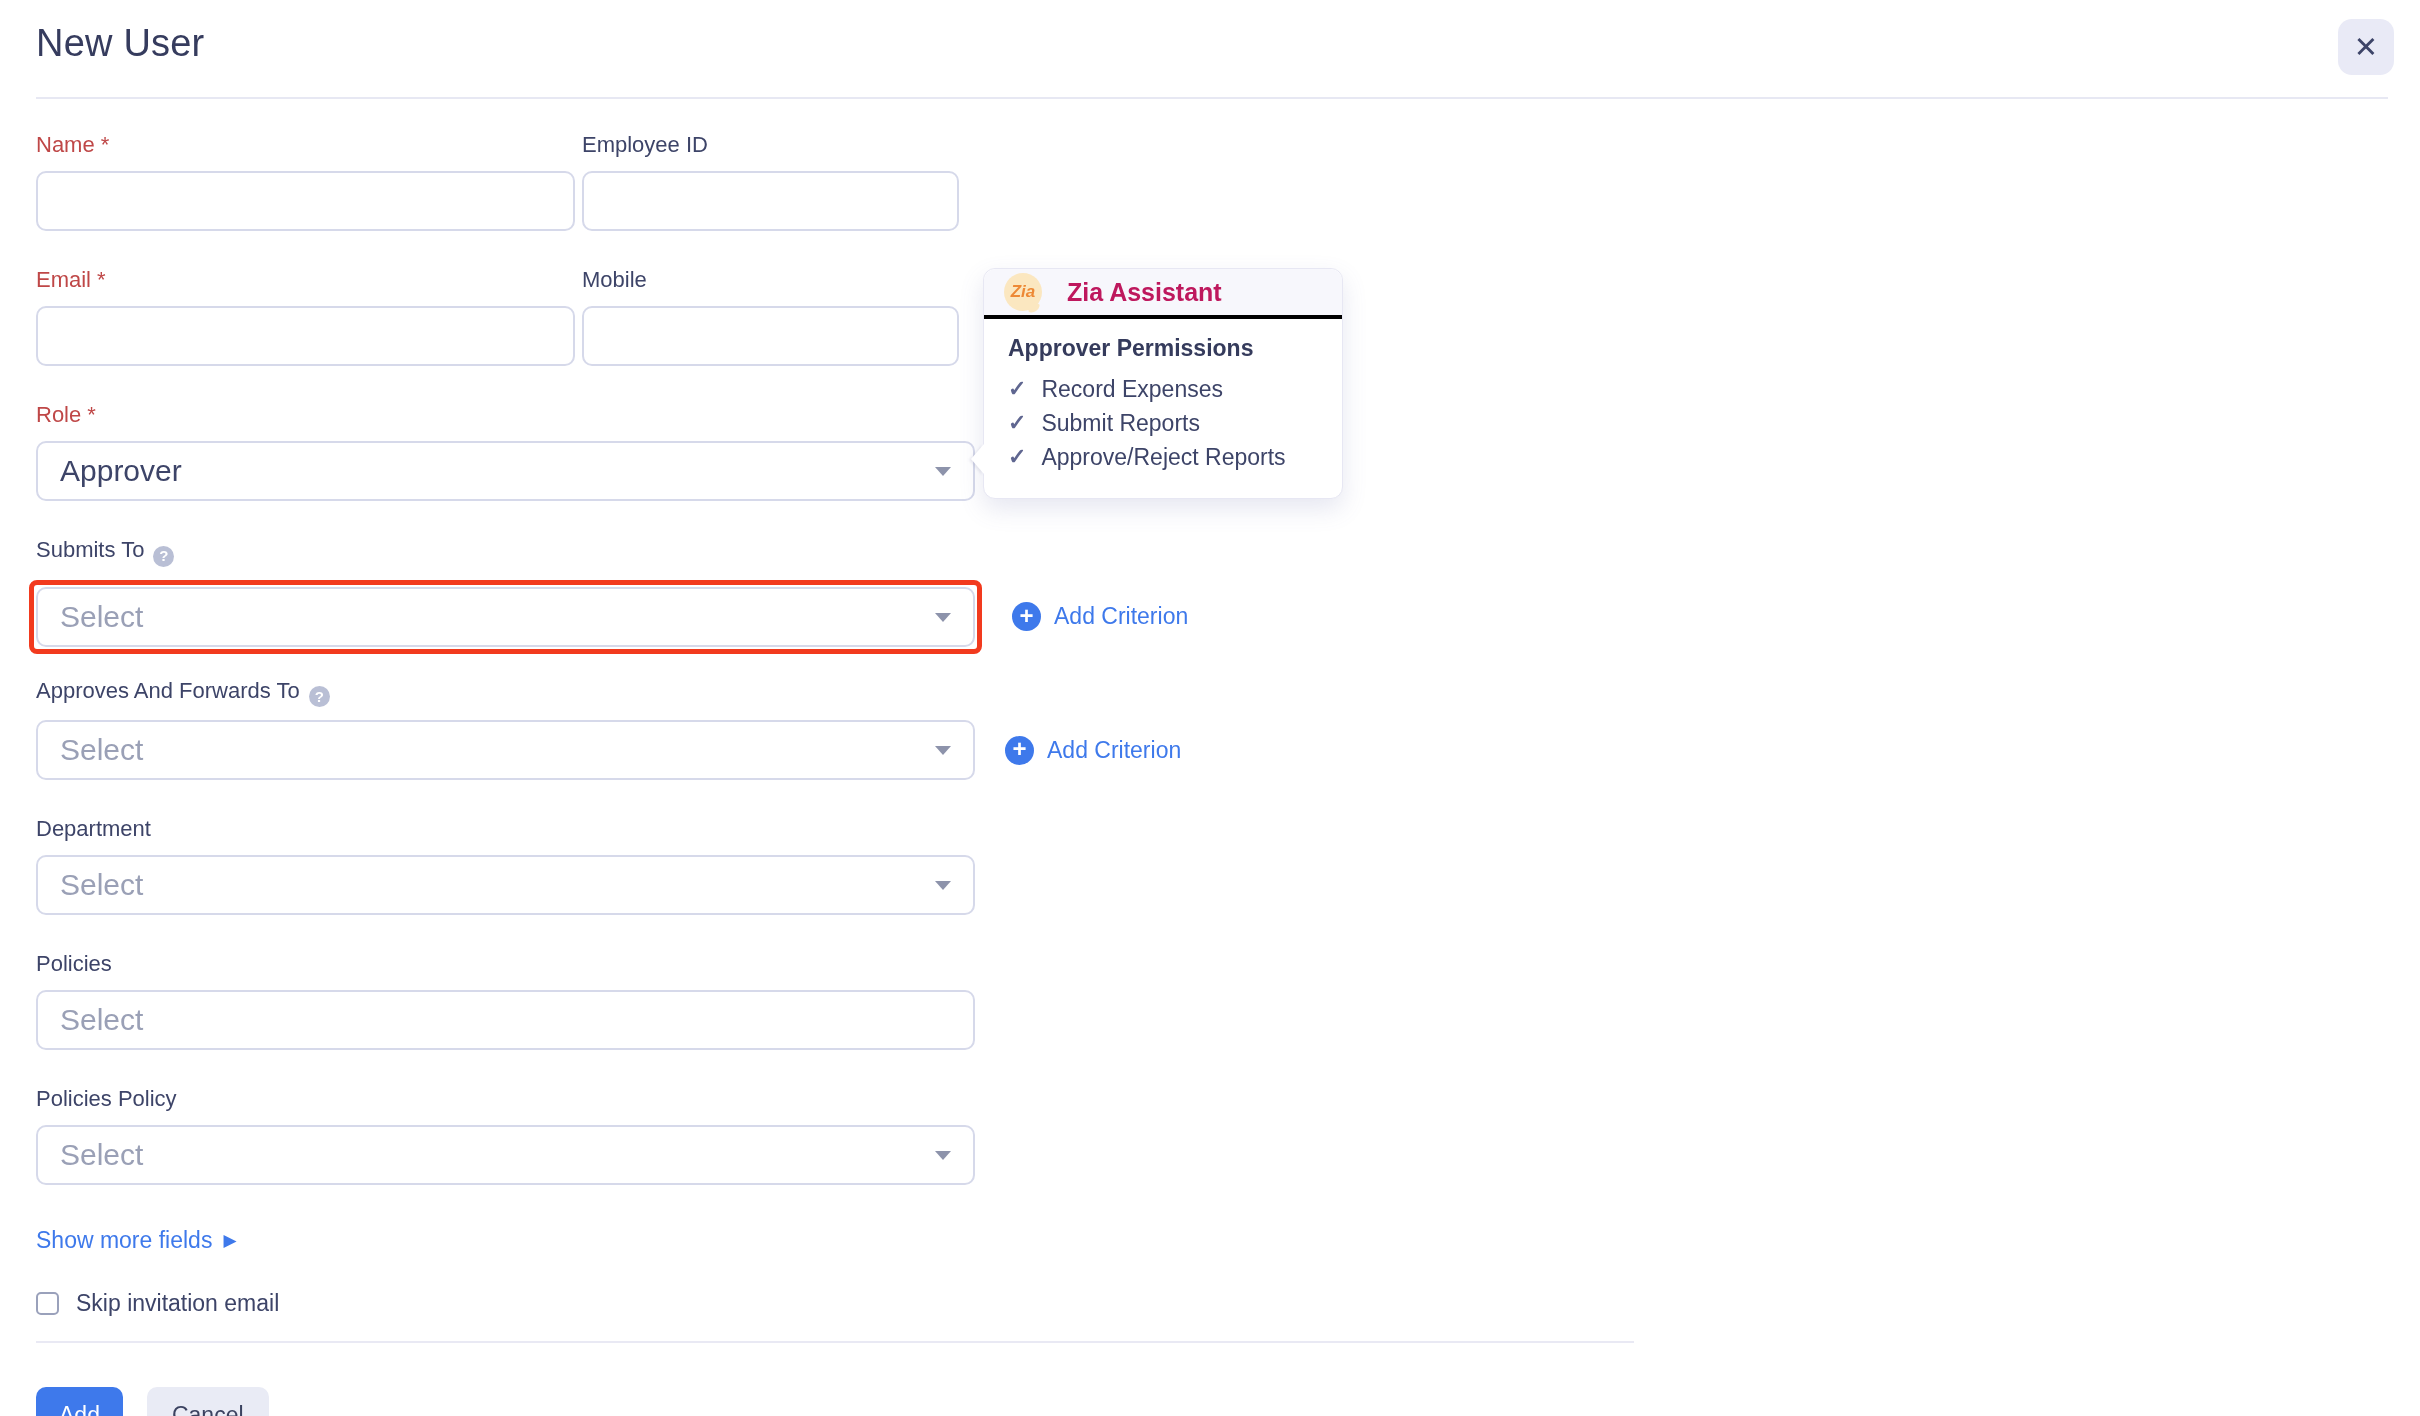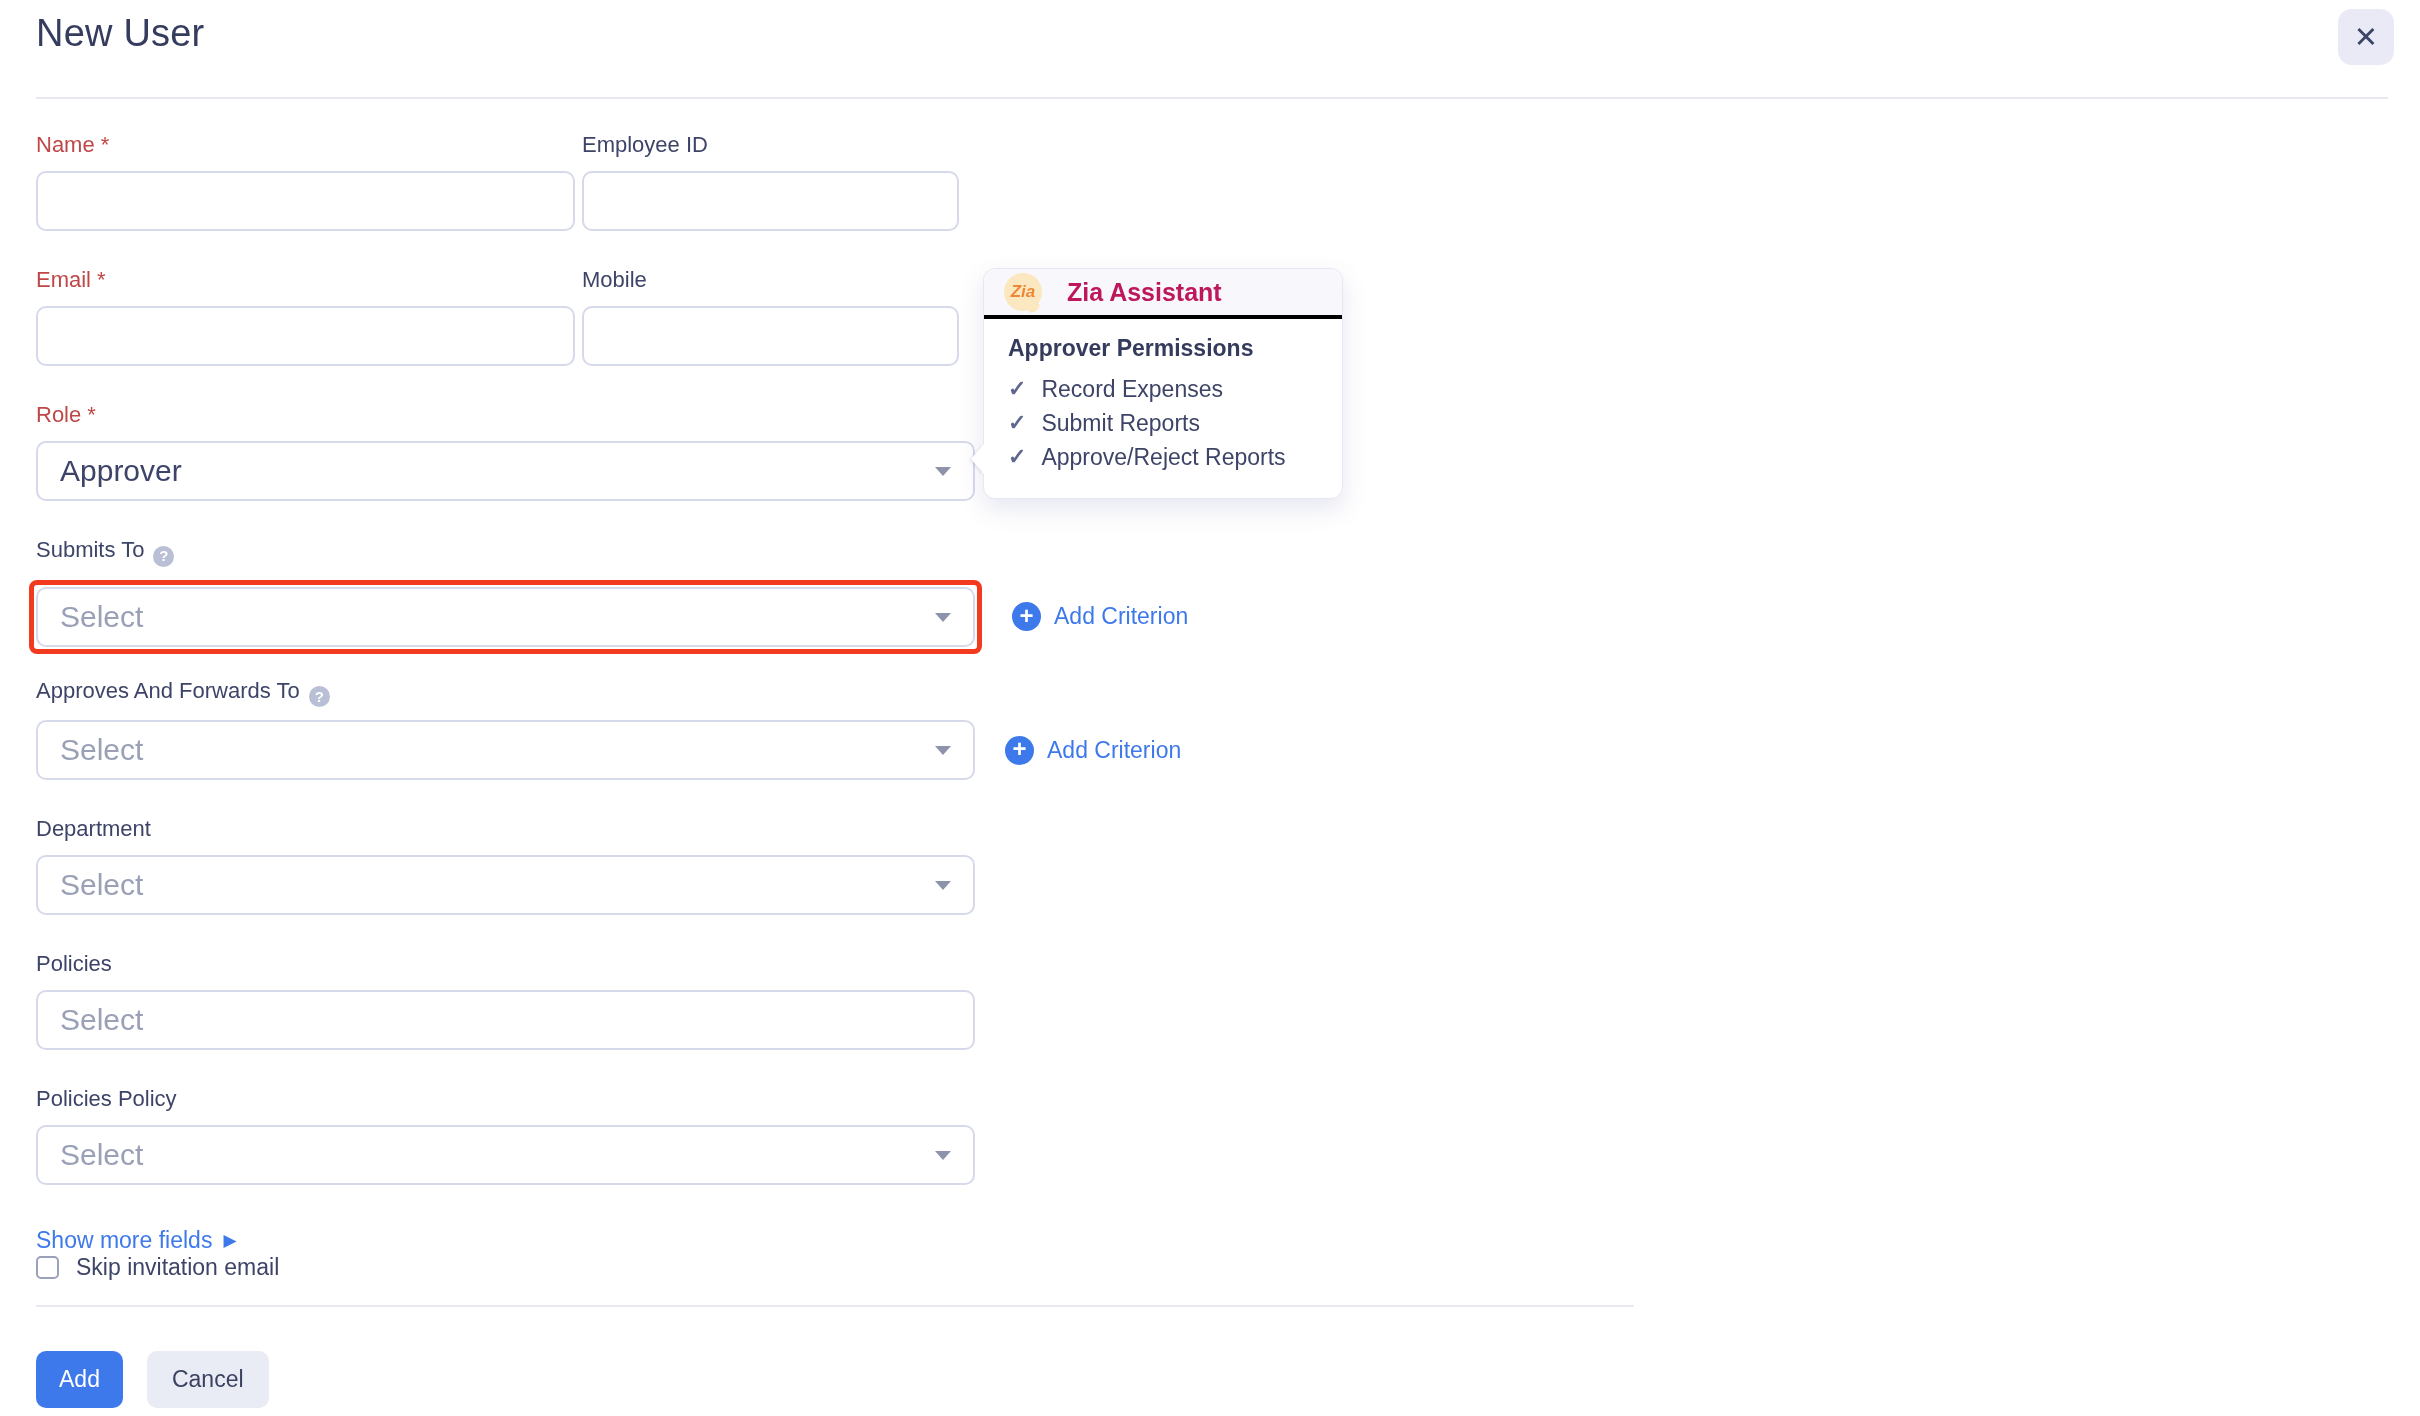--- a/index.html
+++ b/index.html
@@ -4,21 +4,21 @@
 <style>
   * { box-sizing: border-box; }
   html,body { margin:0; padding:0; }
   body {
     width:2420px; height:1416px; position:relative; overflow:hidden;
     background:#ffffff; color:#3d4468;
     font-family:"Liberation Sans", sans-serif;
   }
 
   
-  .dlg-header { position:absolute; left:36px; top:12px; right:26px; }
+  .dlg-header { position:absolute; left:36px; top:22px; right:26px; }
   .dlg-title { font-size:38px; font-weight:500; color:#363c5e; margin:0; letter-spacing:0.2px; }
   .close-btn {
     position:absolute; top:-3px; right:0; width:56px; height:56px;
     background:#e9eaf6; border:none; border-radius:14px; cursor:pointer;
     display:flex; align-items:center; justify-content:center;
   }
   .close-btn span { font-size:29px; color:#3d4468; line-height:1; }
   .top-divider { position:absolute; left:36px; right:32px; top:97px; height:2px; background:#e7e8f3; }
 
   
@@ -62,21 +62,21 @@
   .add-criterion { display:flex; align-items:center; gap:13px; color:#3e79eb; font-size:23px; cursor:pointer; }
   .plus-circle {
     width:29px; height:29px; border-radius:50%; background:#3e79eb; color:#fff;
     display:flex; align-items:center; justify-content:center;
     font-size:24px; font-weight:700; line-height:1; padding-bottom:2px;
   }
 
   .show-more { display:flex; align-items:center; gap:11px; color:#3e79eb; font-size:23px; cursor:pointer; margin-top:42px; }
   .show-more .tri { font-size:17px; line-height:1; }
 
-  .checkbox-row { display:flex; align-items:center; }
+  .checkbox-row { display:flex; align-items:center; margin-top:36px; }
   .checkbox {
     width:23px; height:23px; border:2px solid #9aa1bb; border-radius:5px;
     background:#fff; cursor:pointer; flex:0 0 auto;
   }
   .checkbox-label { font-size:23px; color:#3d4468; margin-left:17px; }
 
   .bottom-divider { margin-top:24px; width:1598px; height:2px; background:#e9e9f4; }
 
   .btn-row { display:flex; gap:24px; margin-top:44px; }
   .btn { height:57px; border:none; border-radius:10px; font-size:23px; cursor:pointer;

